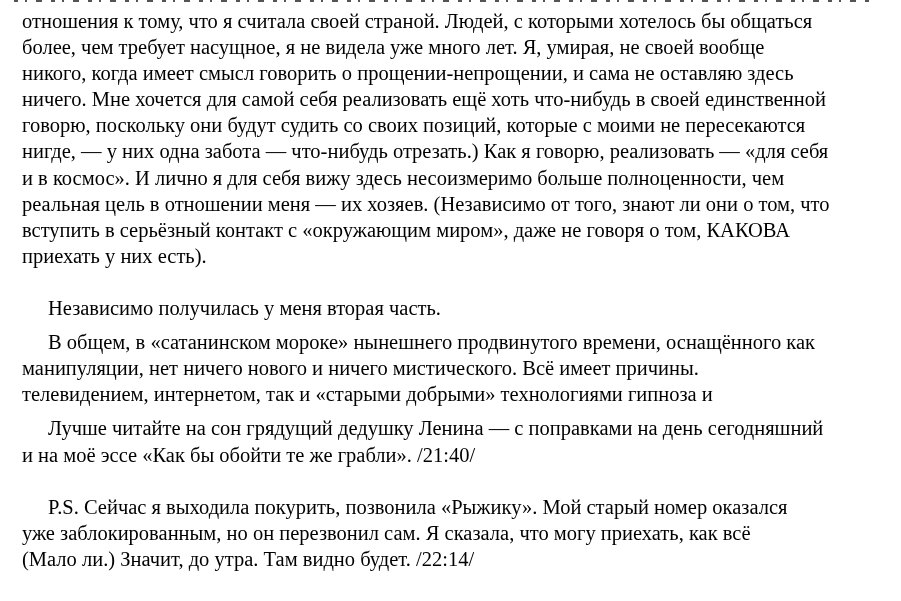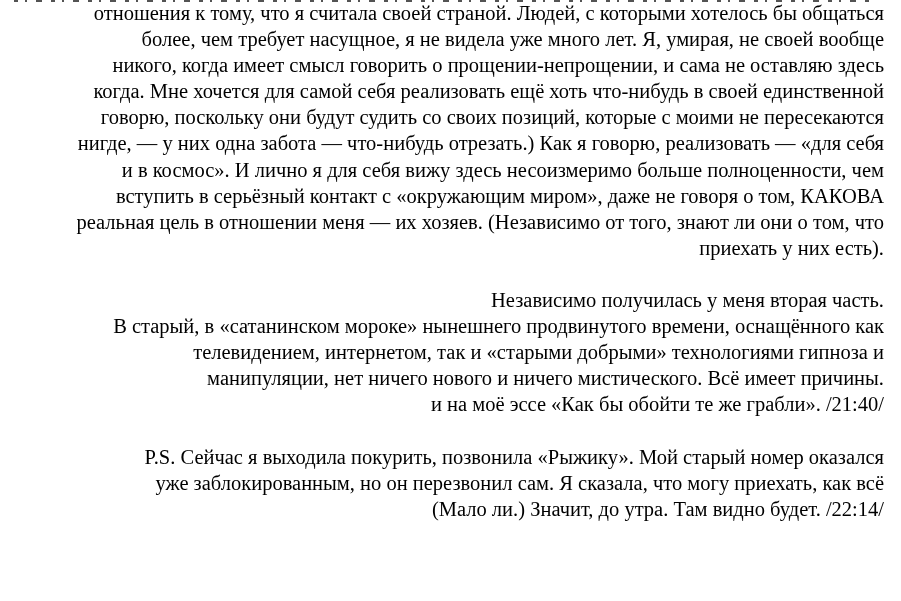--- a/index.html
+++ b/index.html
@@ -17,22 +17,21 @@
     top: 0;
     left: 0;
     right: 0;
     padding: 0 17px 0 14px;
     font-family: "Liberation Serif", "DejaVu Serif", serif;
     font-size: 20.5px;
     line-height: 26.1px;
     font-weight: 400;
   }
   .paragraph {
-    margin: 0;
-    text-align: right;
+    margin: 8px;
   }
   .space-before {
     margin-top: 26.1px;
   }
   .line {
     white-space: nowrap;
     height: 26.1px;
   }
   .indent {
     padding-left: 26px;
@@ -54,37 +53,38 @@
 </head>
 <body style="background: rgb(255, 255, 255);">
 
 <div class="clipped-remnant"></div>
 
 <main class="document" style="color: rgb(0, 0, 0);">
     <div class="paragraph">
       <div class="line">отношения к тому, что я считала своей страной. Людей, с которыми хотелось бы общаться</div>
       <div class="line">более, чем требует насущное, я не видела уже много лет. Я, умирая, не своей вообще</div>
       <div class="line">никого, когда имеет смысл говорить о прощении-непрощении, и сама не оставляю здесь</div>
-      <div class="line">когда. Мне хочется для самой себя реализовать ещё хоть что-нибудь в своей единственной</div>
+      <div class="line">ничего. Мне хочется для самой себя реализовать ещё хоть что-нибудь в своей единственной</div>
       <div class="line">говорю, поскольку они будут судить со своих позиций, которые с моими не пересекаются</div>
       <div class="line">нигде, — у них одна забота — что-нибудь отрезать.) Как я говорю, реализовать — «для себя</div>
       <div class="line">и в космос». И лично я для себя вижу здесь несоизмеримо больше полноценности, чем</div>
+      <div class="line">реальная цель в отношении меня — их хозяев. (Независимо от того, знают ли они о том, что</div>
       <div class="line">вступить в серьёзный контакт с «окружающим миром», даже не говоря о том, КАКОВА</div>
-      <div class="line">реальная цель в отношении меня — их хозяев. (Независимо от того, знают ли они о том, что</div>
       <div class="line">приехать у них есть).</div>
     </div>
     <div class="paragraph space-before">
       <div class="line indent">Независимо получилась у меня вторая часть.</div>
     </div>
     <div class="paragraph">
-      <div class="line indent">В старый, в «сатанинском мороке» нынешнего продвинутого времени, оснащённого как</div>
+      <div class="line indent">В общем, в «сатанинском мороке» нынешнего продвинутого времени, оснащённого как</div>
+      <div class="line">манипуляции, нет ничего нового и ничего мистического. Всё имеет причины.</div>
       <div class="line">телевидением, интернетом, так и «старыми добрыми» технологиями гипноза и</div>
-      <div class="line">манипуляции, нет ничего нового и ничего мистического. Всё имеет причины.</div>
     </div>
     <div class="paragraph">
+      <div class="line indent">Лучше читайте на сон грядущий дедушку Ленина — с поправками на день сегодняшний</div>
       <div class="line">и на моё эссе «Как бы обойти те же грабли». /21:40/</div>
     </div>
     <div class="paragraph space-before">
       <div class="line indent">P.S. Сейчас я выходила покурить, позвонила «Рыжику». Мой старый номер оказался</div>
       <div class="line">уже заблокированным, но он перезвонил сам. Я сказала, что могу приехать, как всё</div>
       <div class="line">(Мало ли.) Значит, до утра. Там видно будет. /22:14/</div>
     </div>
   </main>
 
 </body></html>

